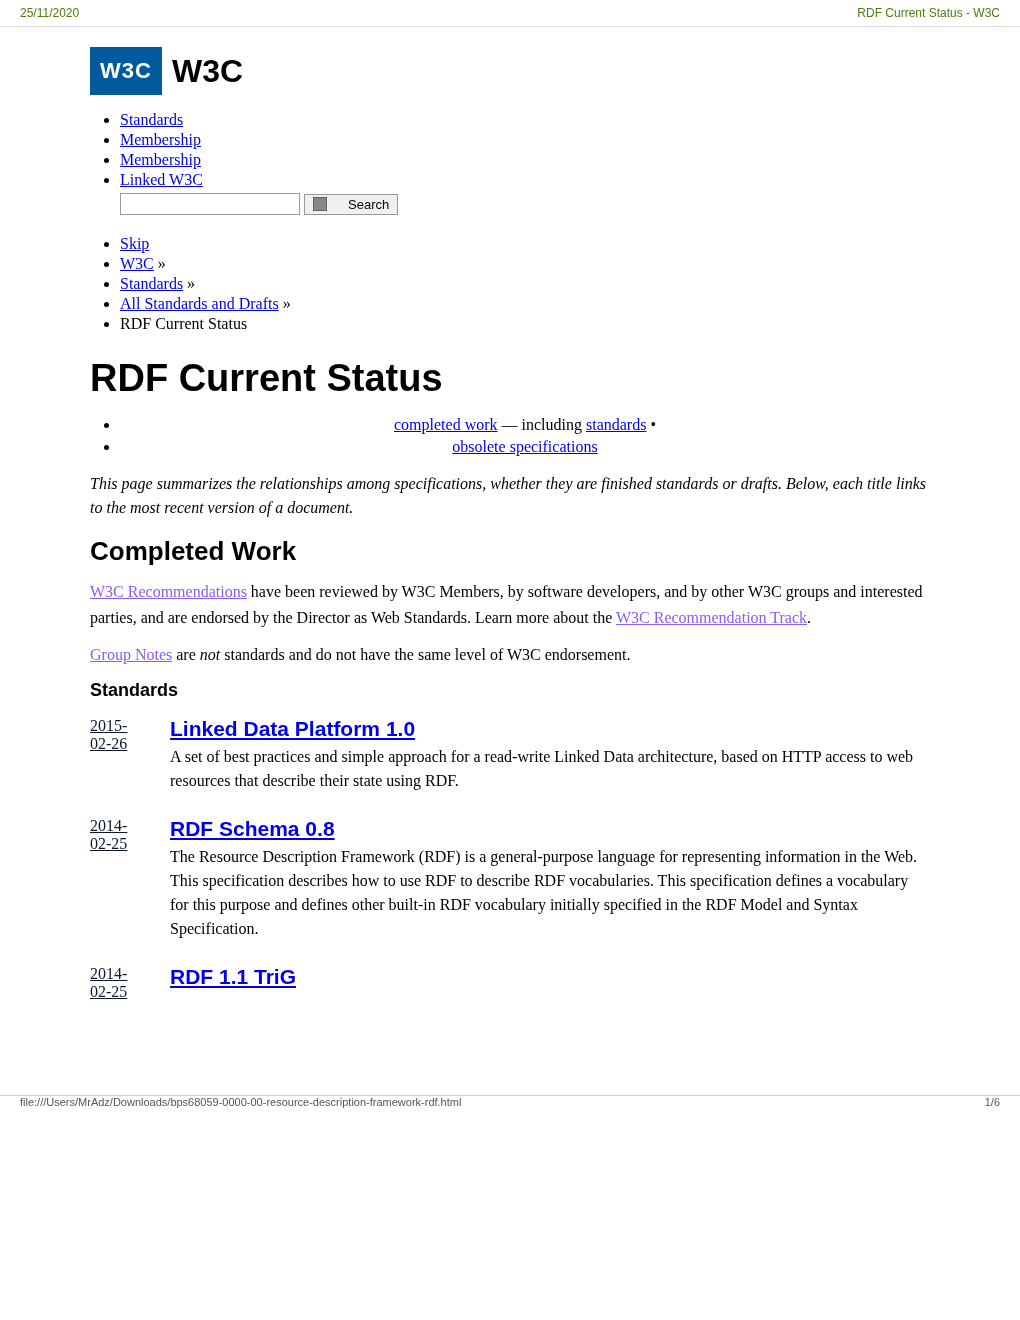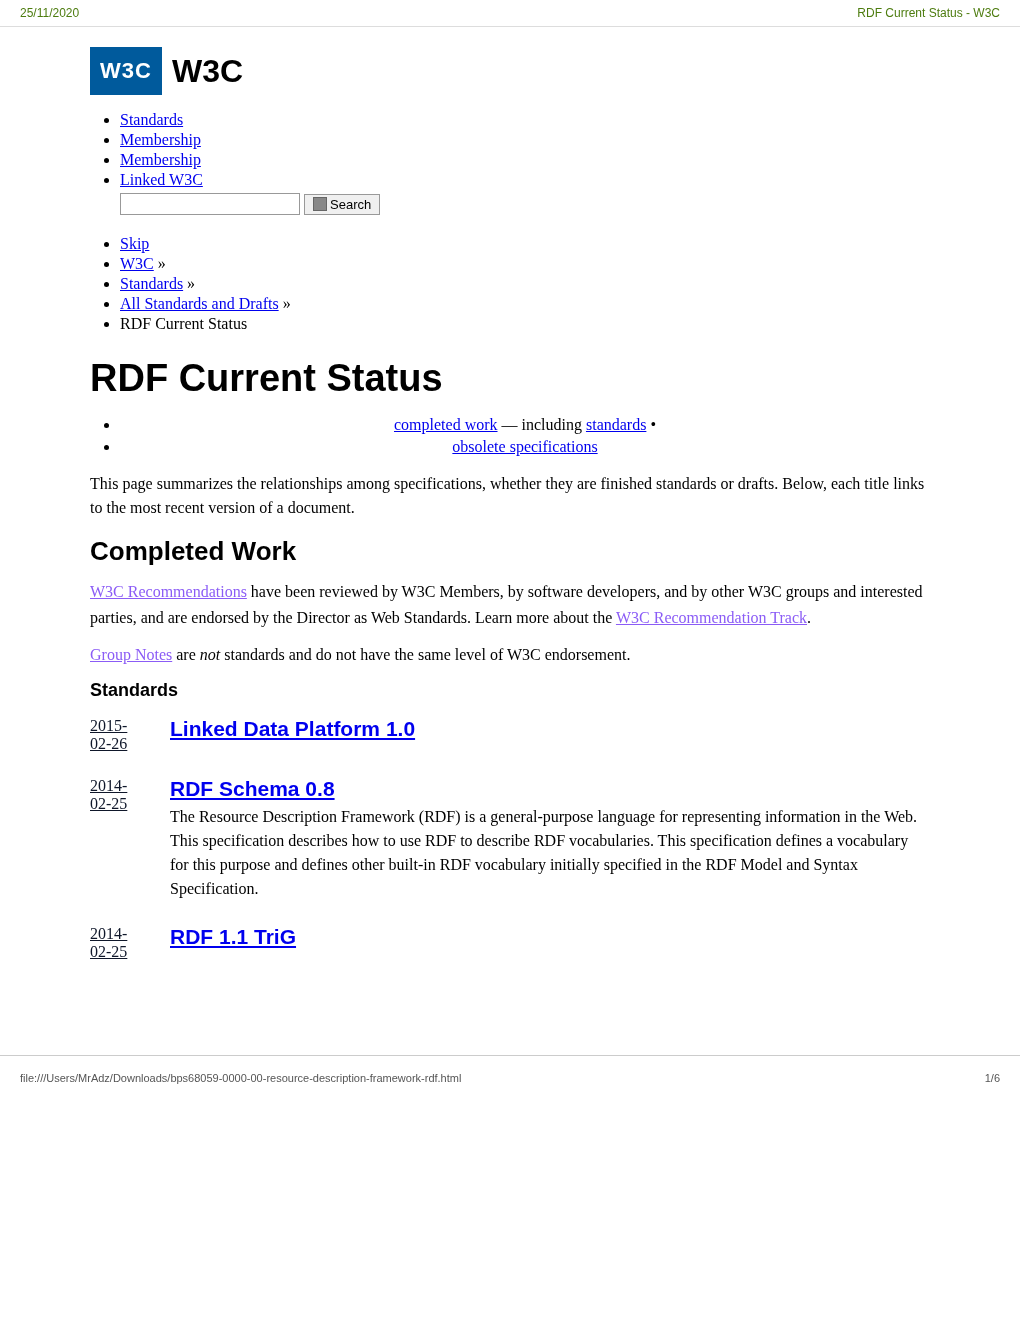--- a/index.html
+++ b/index.html
@@ -80,21 +80,21 @@
     }
     .search-button {
       margin-left: 4px;
       padding: 2px 8px;
       font-size: 13px;
       font-family: Arial, sans-serif;
       background: #f0f0f0;
       border: 1px solid #999;
       cursor: pointer;
       display: flex;
-      gap: 3px;
+      gap: 21px;
     }
     .search-icon-img {
       width: 14px;
       height: 14px;
       background: #888;
       display: inline-block;
       border: 1px solid #666;
     }
     .breadcrumb-nav {
       margin: 20px 0 10px 0;
@@ -135,20 +135,21 @@
       text-decoration: underline;
       font-size: 16px;
     }
     .toc-list li span {
       font-size: 16px;
     }
     .page-description {
       font-size: 16px;
       line-height: 1.5;
       margin-bottom: 15px;
+      font-style: italic;
     }
     h2.section-title {
       font-family: Arial, sans-serif;
       font-size: 26px;
       font-weight: bold;
       margin: 16px 0 12px 0;
       color: #000;
     }
     .section-text {
       font-size: 16px;
@@ -195,21 +196,21 @@
     .spec-body .spec-desc {
       font-size: 16px;
       line-height: 1.5;
       margin-top: 4px;
     }
     .bottom-bar {
       border-top: 1px solid #ccc;
       font-family: Arial, sans-serif;
       font-size: 11px;
       color: #555;
-      padding: 16px 20px;
+      padding: 0 20px;
       display: flex;
       justify-content: space-between;
       margin-top: 30px;
     }
     .nav-main > ul > li:last-child {
       list-style: none;
     }
   </style>
 </head>
 <body>
@@ -292,20 +293,23 @@
   <h3 class="subsection-title">Standards</h3>
 
   <div class="spec-entry">
     <div class="spec-date">
       <a href="#">2015-<br>02-26</a>
     </div>
     <div class="spec-body">
       <div class="spec-title">
         <a href="#">Linked Data Platform 1.0</a>
       </div>
+      <div class="spec-desc">
+        A set of best practices and simple approach for a read-write Linked Data architecture, based on HTTP access to web resources that describe their state using RDF.
+      </div>
     </div>
   </div>
 
   <div class="spec-entry">
     <div class="spec-date">
       <a href="#">2014-<br>02-25</a>
     </div>
     <div class="spec-body">
       <div class="spec-title">
         <a href="#">RDF Schema 0.8</a>

